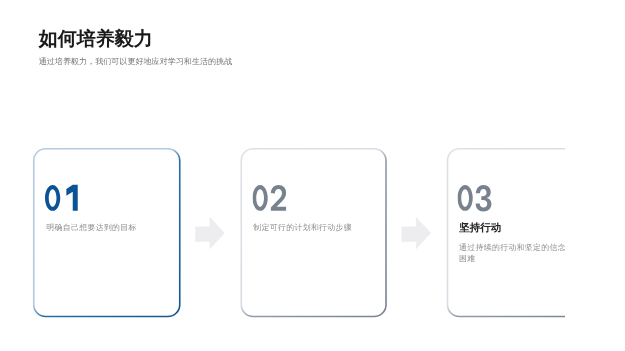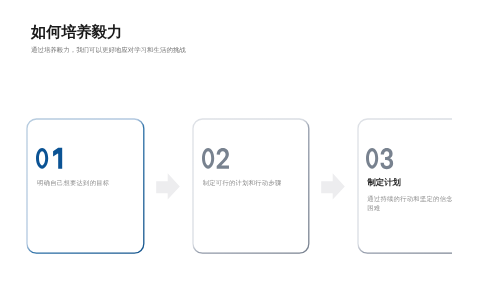--- a/index.html
+++ b/index.html
@@ -154,21 +154,21 @@
           <rect x="2" y="2" width="115.8" height="134.2" rx="9.5" ry="9.5" fill="#ffffff" stroke="url(#cardgrad2)" stroke-width="1.3"></rect>
         </svg>
       </div>
     <div class="card-inner">
       <div class="num-slot">
           <svg class="num-svg" width="27.2" height="25" viewBox="0 0 27.2 25" fill="#78828f">
             <path transform="translate(0,0)" d="M6.1 2 C9.47 2 12.2 6.63 12.2 12.35 C12.2 18.07 9.47 22.7 6.1 22.7 C2.73 22.7 0 18.07 0 12.35 C0 6.63 2.73 2 6.1 2 Z M6.1 5.3 C4.38 5.3 3.0 8.45 3.0 12.35 C3.0 16.25 4.38 19.4 6.1 19.4 C7.82 19.4 9.2 16.25 9.2 12.35 C9.2 8.45 7.82 5.3 6.1 5.3 Z" fill-rule="evenodd"></path>
             <path transform="translate(14.6,0)" d="M0.1 8.5 C0.35 4.4 2.9 2 6.2 2 C9.65 2 12.0 4.3 12.0 7.7 C12.0 10.1 10.75 11.7 8.9 12.2 L8.9 12.35 C11.15 12.85 12.55 14.6 12.55 17.25 C12.55 20.85 9.9 23.2 6.15 23.2 C2.5 23.2 0 20.85 -0.1 16.8 L3.2 16.8 C3.35 19.05 4.45 20.1 6.2 20.1 C8.0 20.1 9.2 18.9 9.2 17.1 C9.2 15.15 7.9 14.0 5.6 14.0 L4.45 14.0 L4.45 11.05 L5.5 11.05 C7.5 11.05 8.65 9.95 8.65 8.25 C8.65 6.45 7.6 5.15 6.15 5.15 C4.6 5.15 3.5 6.35 3.35 8.5 Z" fill-rule="evenodd"></path>
           </svg>
         </div>
-      <div class="card-title">制定计划</div>
+      <div class="card-title">坚持行动</div>
       <div class="card-body">通过持续的行动和坚定的信念克服困难</div>
     </div>
   </div>
 
   <svg class="arrow" id="arrow1" width="26" height="30" viewBox="0 0 26 30">
     <path class="arrow-path" d="M1.2 9.2 H12.7 V1.3 L24.8 14.4 L12.7 27.5 V21.3 H1.2 Z" fill="#ededef"></path>
   </svg>
   <svg class="arrow" id="arrow2" width="26" height="30" viewBox="0 0 26 30">
     <path class="arrow-path" d="M1.2 9.2 H12.7 V1.3 L24.8 14.4 L12.7 27.5 V21.3 H1.2 Z" fill="#ededef"></path>
   </svg>

